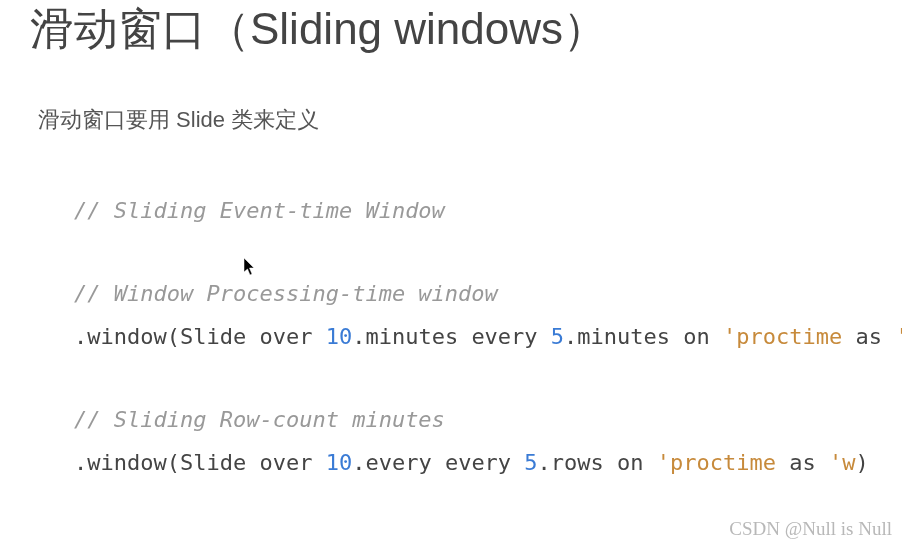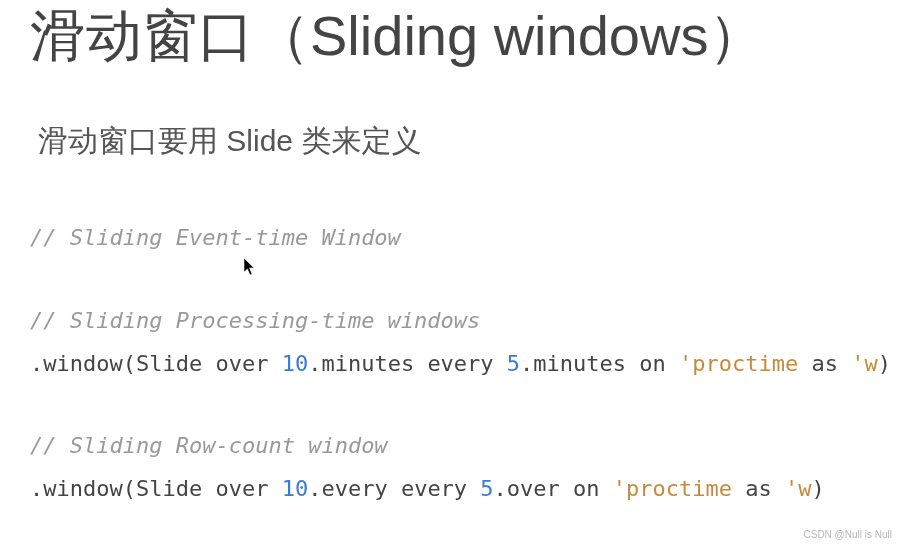--- a/index.html
+++ b/index.html
@@ -6,28 +6,28 @@
     body {
       width: 902px;
       height: 546px;
       background: #ffffff;
       font-family: "Microsoft YaHei", "PingFang SC", sans-serif;
       padding: 0 30px;
       overflow: hidden;
       position: relative;
     }
     .title {
-      font-size: 56px;
+      font-size: 44px;
       color: #444444;
       font-weight: 400;
       margin-top: 0;
       line-height: 1.3;
     }
     .subtitle {
-      font-size: 30px;
+      font-size: 22px;
       color: #555555;
       font-weight: 400;
       margin-top: 48px;
       margin-left: 8px;
     }
     .code-area {
       margin-top: 55px;
       font-family: "Consolas", "Monaco", monospace;
       font-size: 22px;
       line-height: 1.95;
@@ -41,61 +41,62 @@
       white-space: nowrap;
     }
     .code-line .num {
       color: #3a7bd5;
     }
     .code-line .str {
       color: #c78a3b;
     }
     .code-block {
       margin-bottom: 40px;
+      margin-left: 44px;
     }
     .code-block:last-child {
       margin-bottom: 0;
     }
     .cursor {
       position: absolute;
       left: 243px;
       top: 258px;
       width: 14px;
       height: 18px;
       pointer-events: none;
     }
     .watermark {
       position: absolute;
       right: 10px;
       bottom: 6px;
-      font-size: 10px;
+      font-size: 19px;
       color: #b8b8b8;
-      font-family: Liberation Sans, sans-serif;
+      font-family: Liberation Serif, serif;
     }
   </style>
 </head>
 <body>
 
 <h1 class="title">滑动窗口（Sliding windows）</h1>
 <p class="subtitle">滑动窗口要用 Slide 类来定义</p>
 
 <div class="code-area">
 
   <div class="code-block">
     <div class="comment">// Sliding Event-time Window</div>
   </div>
 
   <div class="code-block">
-    <div class="comment">// Sliding Processing-time windows</div>
+    <div class="comment">// Window Processing-time window</div>
     <div class="code-line"><span>.window(Slide over </span><span class="num">10</span><span>.minutes every </span><span class="num">5</span><span>.minutes on </span><span class="str">'proctime</span><span> as </span><span class="str">'w</span><span>)</span></div>
   </div>
 
   <div class="code-block">
-    <div class="comment">// Sliding Row-count window</div>
-    <div class="code-line"><span>.window(Slide over </span><span class="num">10</span><span>.every every </span><span class="num">5</span><span>.over on </span><span class="str">'proctime</span><span> as </span><span class="str">'w</span><span>)</span></div>
+    <div class="comment">// Sliding Row-count minutes</div>
+    <div class="code-line"><span>.window(Slide over </span><span class="num">10</span><span>.every every </span><span class="num">5</span><span>.rows on </span><span class="str">'proctime</span><span> as </span><span class="str">'w</span><span>)</span></div>
   </div>
 
 </div>
 
 <svg class="cursor" viewBox="0 0 12 18">
   <path d="M0,0 L0,14 L3.5,11 L6,17 L8,16 L5.5,10 L10,10 Z" fill="#000000" stroke="#ffffff" stroke-width="0.5"></path>
 </svg>
 
 <div class="watermark">CSDN @Null is Null</div>
 

